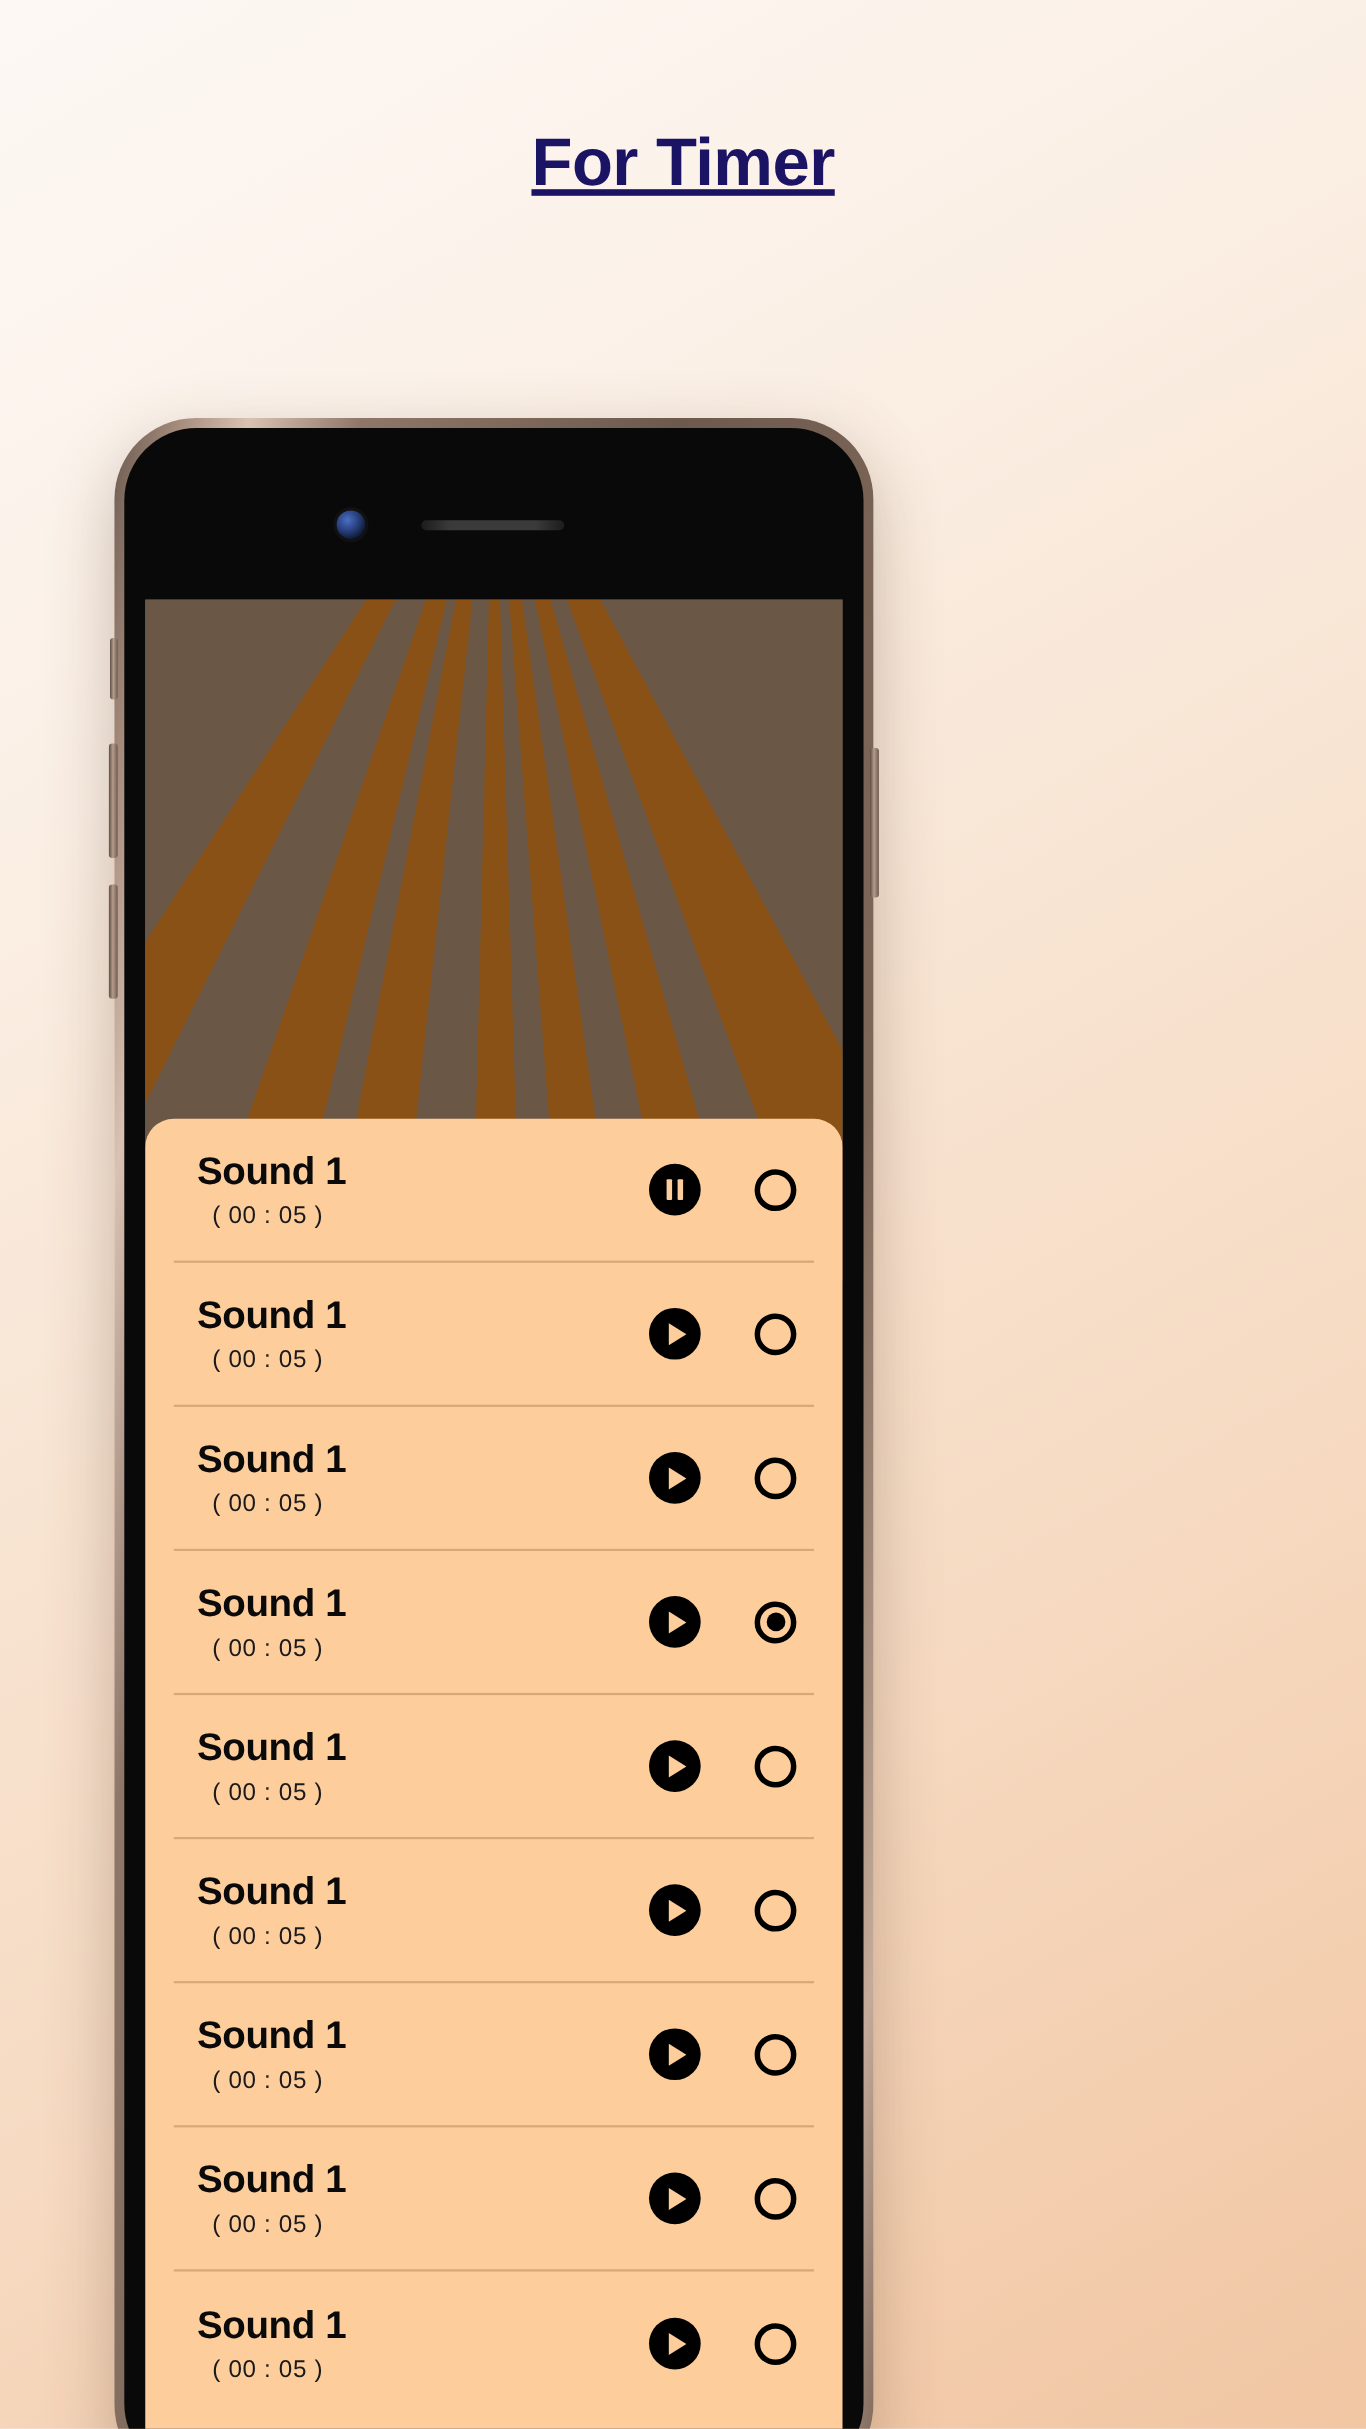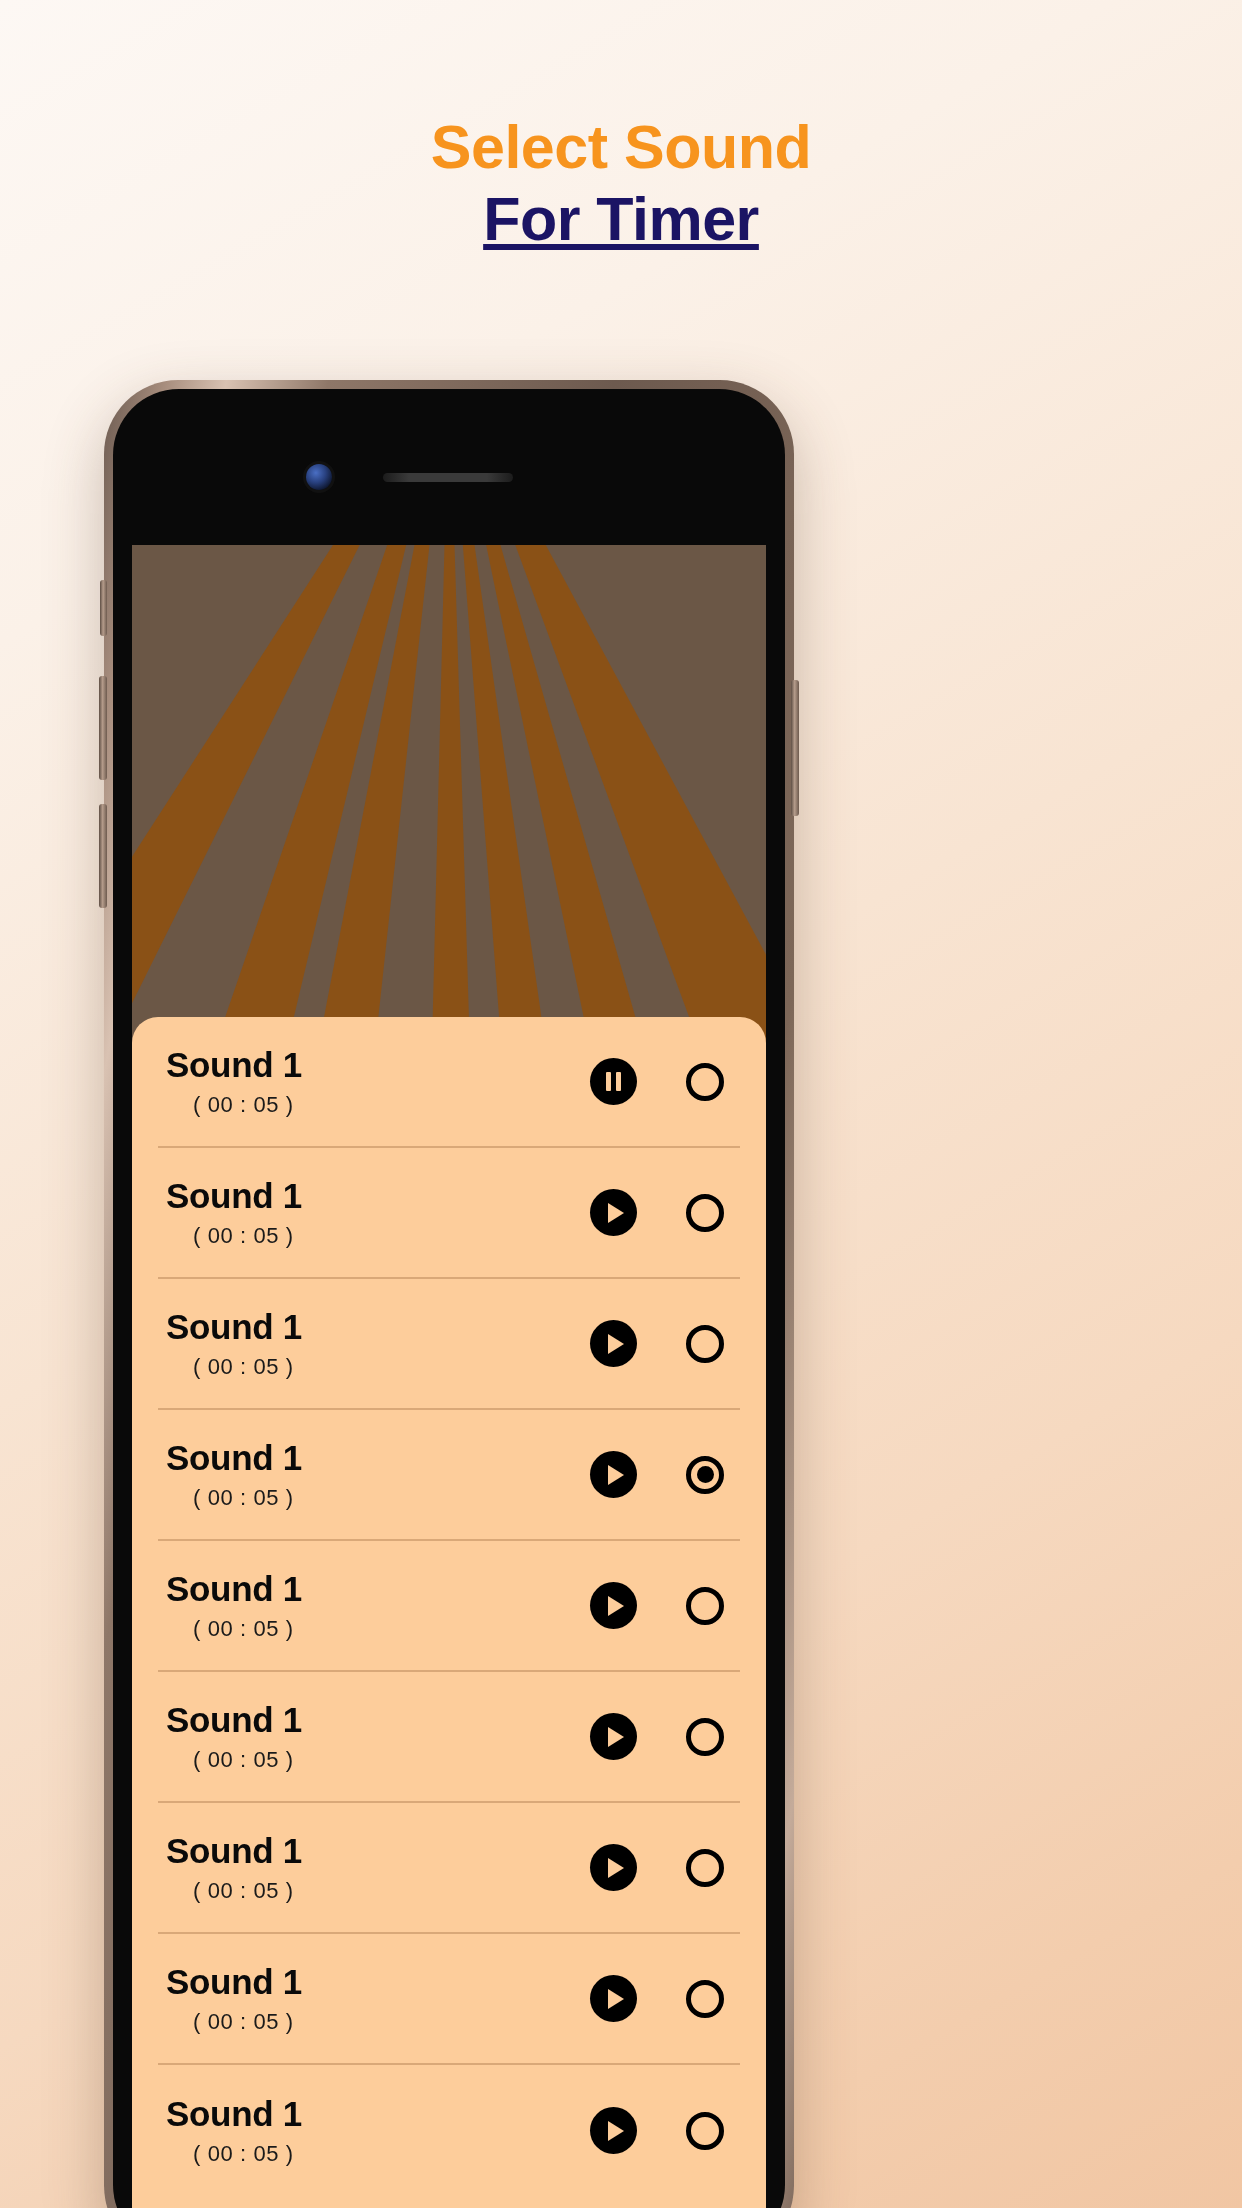--- a/index.html
+++ b/index.html
@@ -217,20 +217,21 @@
     flex: 1 1 auto;
     min-width: 0;
     padding-left: 8px;
   }
   .sound-title {
     font-size: 35px;
     font-weight: bold;
     color: #0a0a0a;
     letter-spacing: -0.3px;
     line-height: 1.15;
+    margin-left: 13px;
   }
   .sound-dur {
     font-size: 22px;
     color: #1a1a1a;
     margin-top: 7px;
     letter-spacing: 0.6px;
     margin-left: 27px;
   }
 
   .sound-actions {
@@ -279,21 +280,20 @@
     border-radius: 50%;
     background: #000;
     display: none;
   }
   .radio.selected .dot { display: block; }
 </style>
 </head>
 <body>
 
 <div class="headline">
-  <span class="headline-line1">Select Sound</span>
   <span class="headline-line2">For Timer</span>
 </div>
 
 <div class="phone">
   <div class="phone-outer"></div>
 
   <div class="btn-side btn-mute"></div>
   <div class="btn-side btn-volup"></div>
   <div class="btn-side btn-voldn"></div>
   <div class="btn-side btn-power"></div>

